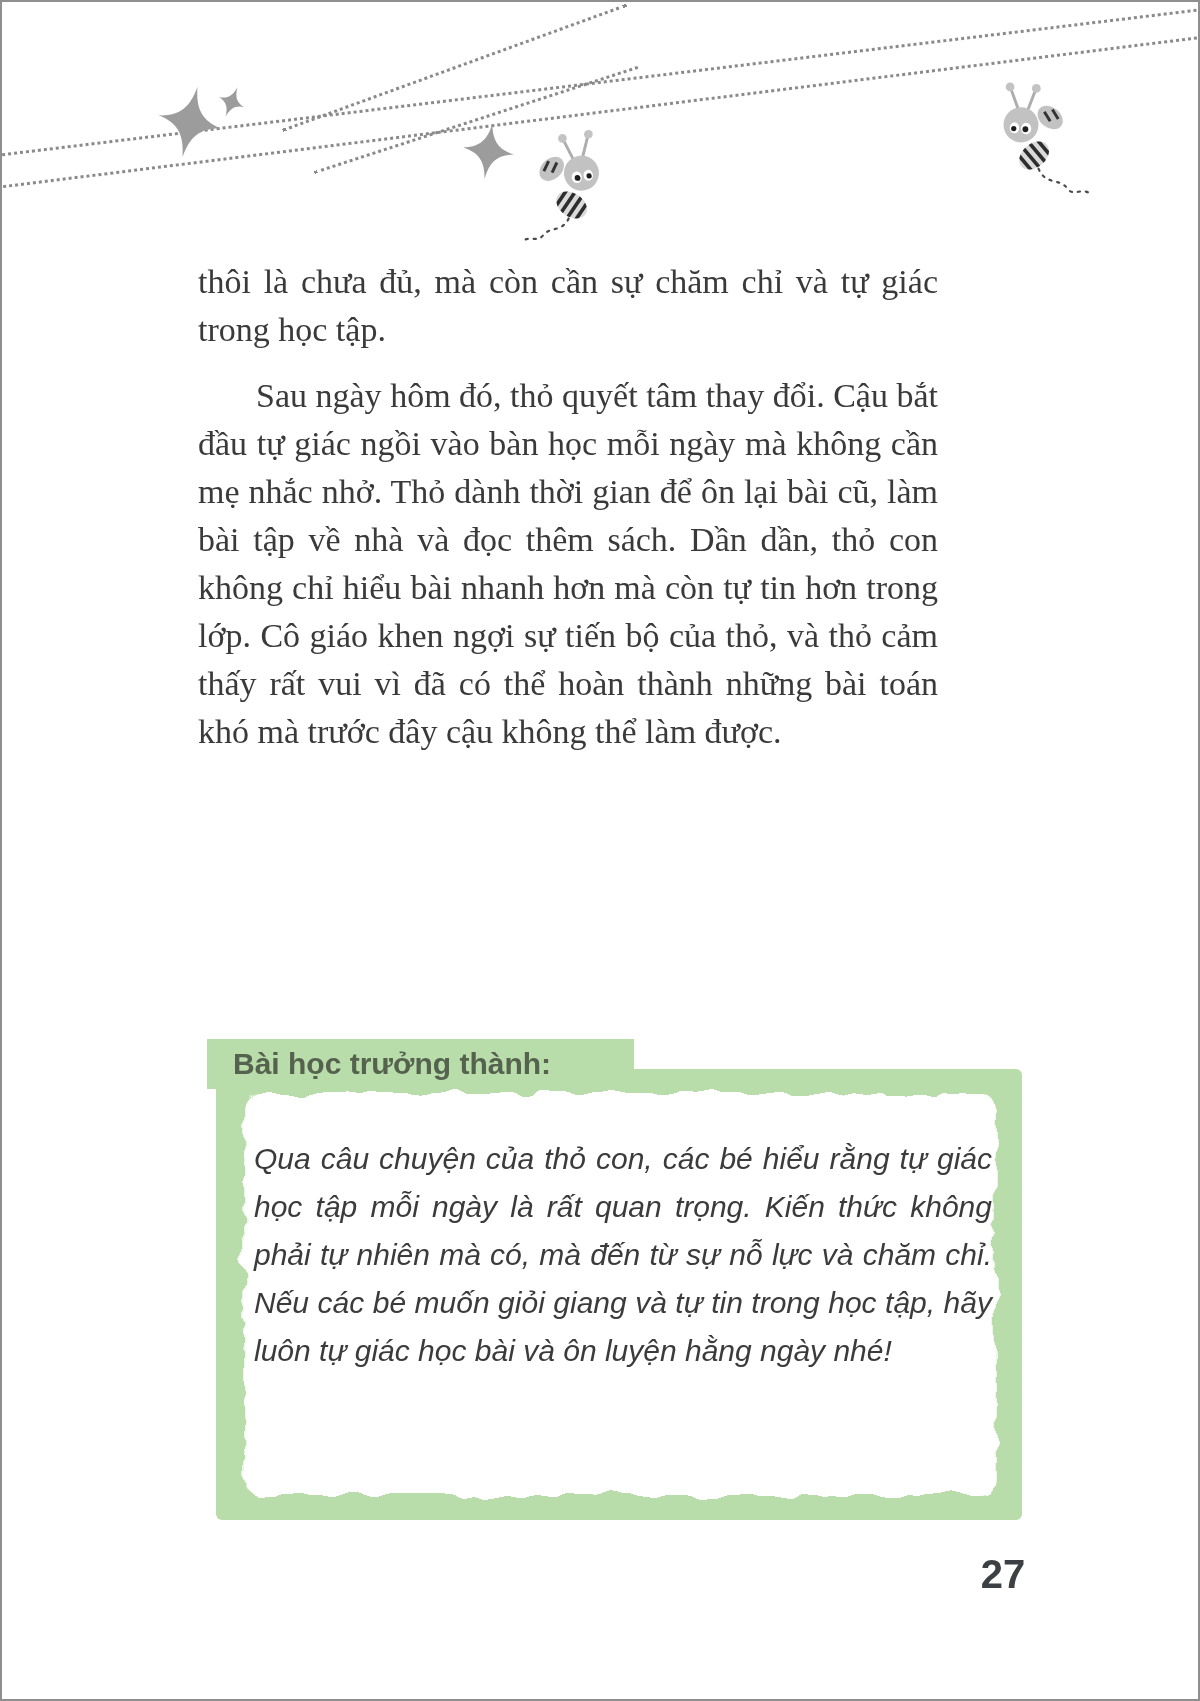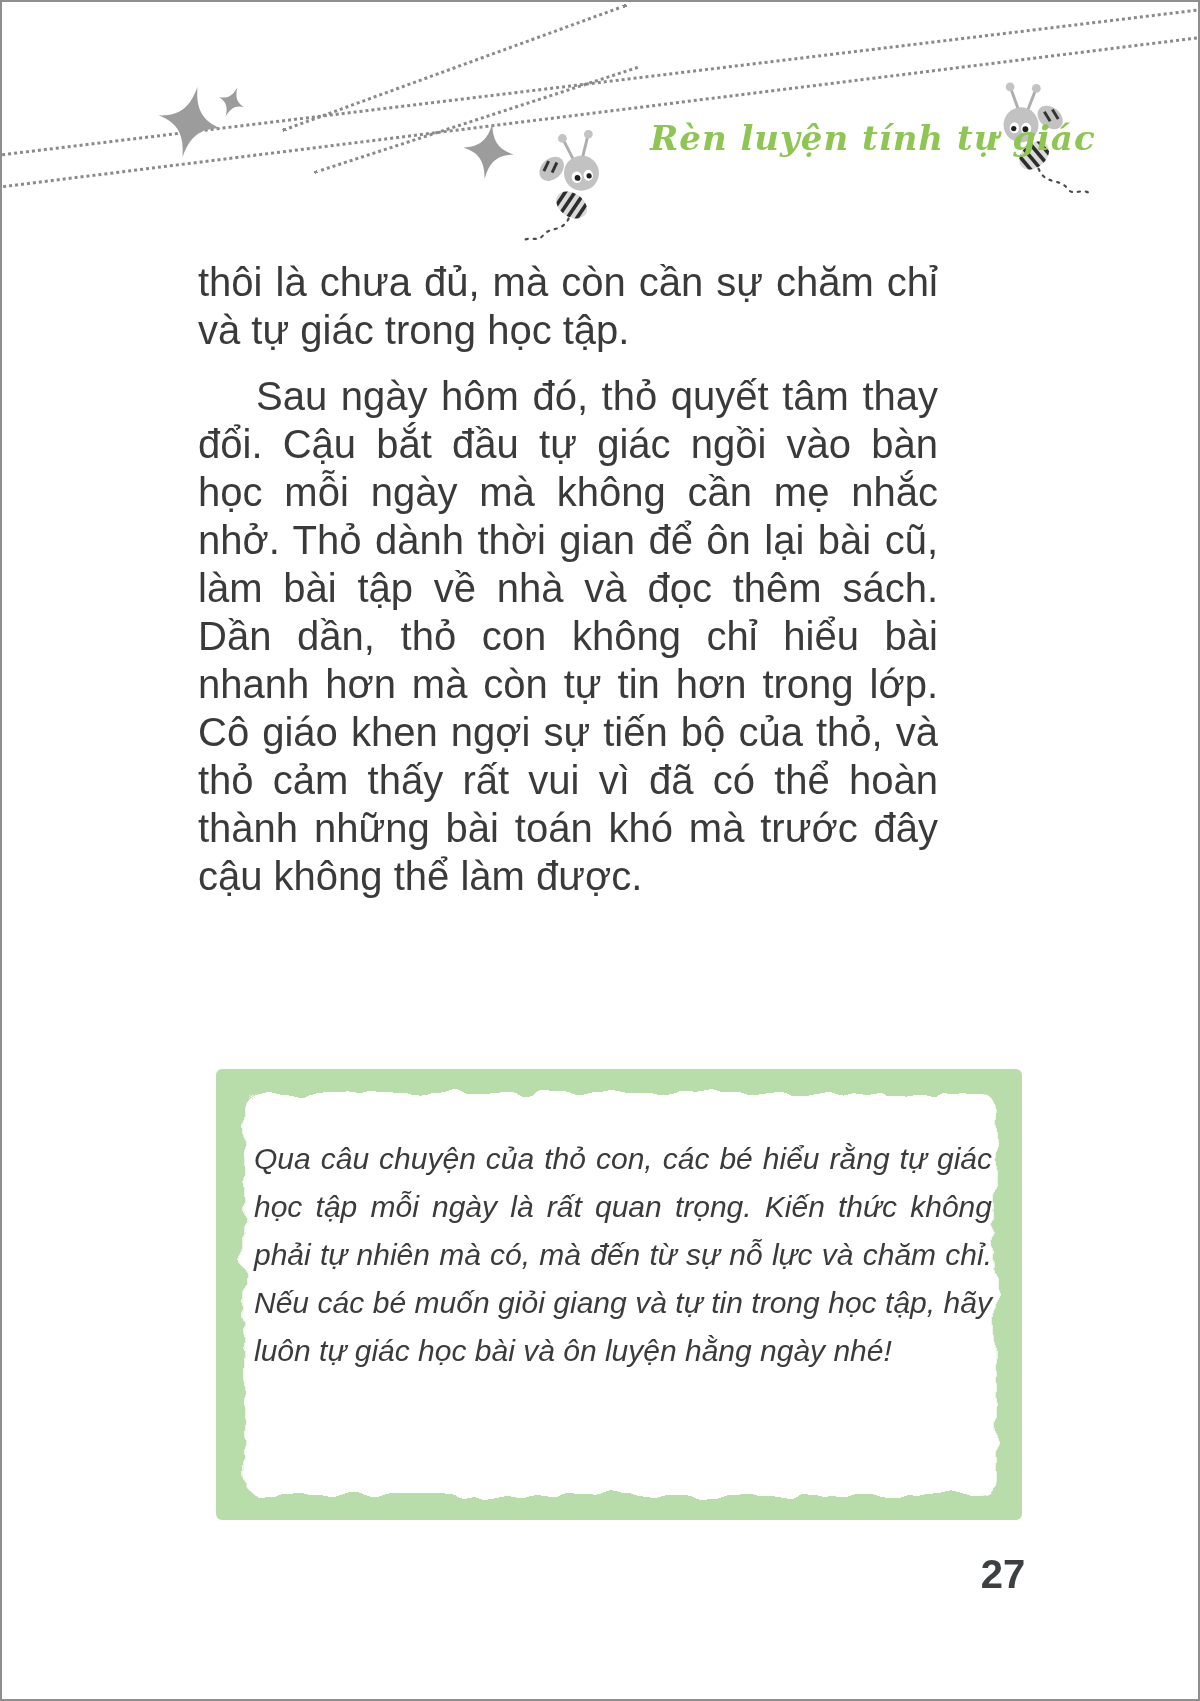--- a/index.html
+++ b/index.html
@@ -35,22 +35,23 @@
   .page-title{
     position:absolute;left:648px;top:116px;width:352px;
     font-family:"DejaVu Serif", serif;
     font-style:italic;font-weight:bold;
     font-size:34px;color:#8fc653;
     white-space:nowrap;letter-spacing:1px;
   }
   
   .body-text{
     position:absolute;left:196px;top:256px;width:740px;
-    font-size:40px;line-height:48px;color:#3a3a3a;
+    font-size:34px;line-height:48px;color:#3a3a3a;
     text-align:justify;
+    font-family:Liberation Serif, serif;
   }
   .body-text p{margin:0;}
   .body-text p.indent{margin-top:18px;text-indent:58px;}
   
   .lesson-box{
     position:absolute;left:214px;top:1067px;width:798px;height:451px;
     background:#b9dcab;border-radius:6px;padding-left:8px;
   }
   .lesson-box .wavy-svg{
     position:absolute;left:0;top:0;width:100%;height:100%;
@@ -156,35 +157,35 @@
           <line x1="50" y1="82" x2="50" y2="126"></line>
           <line x1="61" y1="82" x2="61" y2="126"></line>
           <line x1="72" y1="82" x2="72" y2="126"></line>
           <line x1="83" y1="82" x2="83" y2="126"></line>
         </g>
       </g>
       <path d="M72,122 C82,140 100,130 110,142 C118,150 128,140 138,146" fill="none" stroke="#4a4a4a" stroke-width="3" stroke-dasharray="3 8" stroke-linecap="round"></path>
     </svg>
   </div>
 
-  <div class="page-title">Rèn luyện tính tự giác</div>
 
   <div class="body-text">
     <p>thôi là chưa đủ, mà còn cần sự chăm chỉ và tự giác trong học tập.</p>
     <p class="indent">Sau ngày hôm đó, thỏ quyết tâm thay đổi. Cậu bắt đầu tự giác ngồi vào bàn học mỗi ngày mà không cần mẹ nhắc nhở. Thỏ dành thời gian để ôn lại bài cũ, làm bài tập về nhà và đọc thêm sách. Dần dần, thỏ con không chỉ hiểu bài nhanh hơn mà còn tự tin hơn trong lớp. Cô giáo khen ngợi sự tiến bộ của thỏ, và thỏ cảm thấy rất vui vì đã có thể hoàn thành những bài toán khó mà trước đây cậu không thể làm được.</p>
   </div>
 
   <div class="lesson-box">
     <svg class="wavy-svg" viewBox="0 0 798 451" preserveAspectRatio="none">
       <defs>
         <filter id="wavyedge" x="-10%" y="-10%" width="120%" height="120%">
           <feTurbulence type="fractalNoise" baseFrequency="0.032 0.05" numOctaves="2" seed="8" result="n"></feTurbulence>
           <feDisplacementMap in="SourceGraphic" in2="n" scale="16"></feDisplacementMap>
         </filter>
       </defs>
       <rect x="28" y="24" width="744" height="402" rx="16" fill="#ffffff" filter="url(#wavyedge)"></rect>
     </svg>
     <div class="lesson-text">Qua câu chuyện của thỏ con, các bé hiểu rằng tự giác học tập mỗi ngày là rất quan trọng. Kiến thức không phải tự nhiên mà có, mà đến từ sự nỗ lực và chăm chỉ. Nếu các bé muốn giỏi giang và tự tin trong học tập, hãy luôn tự giác học bài và ôn luyện hằng ngày nhé!</div>
   </div>
+  <div class="lesson-label">Bài học trưởng thành:</div>
 
   <div class="page-number">27</div>
 
 </div>
 
 </body></html>

